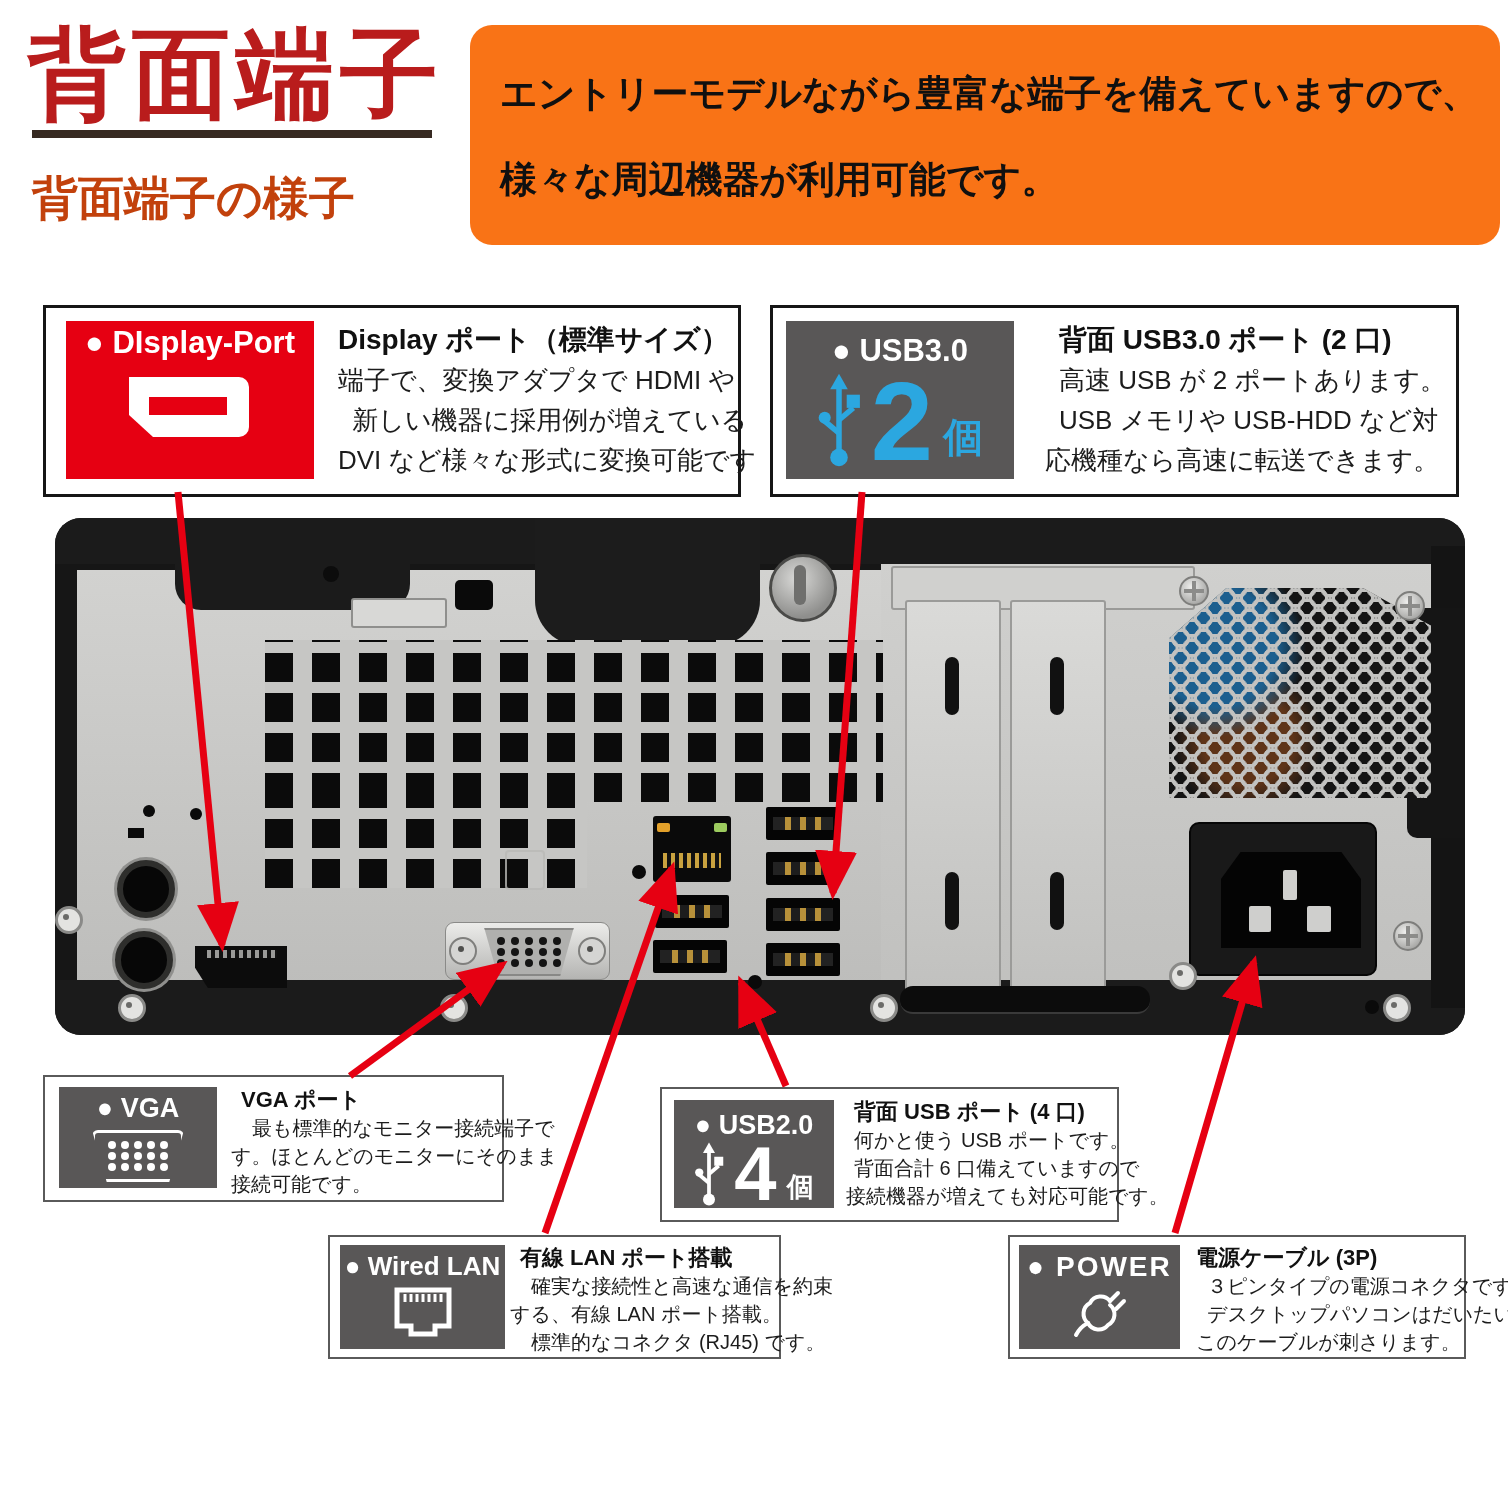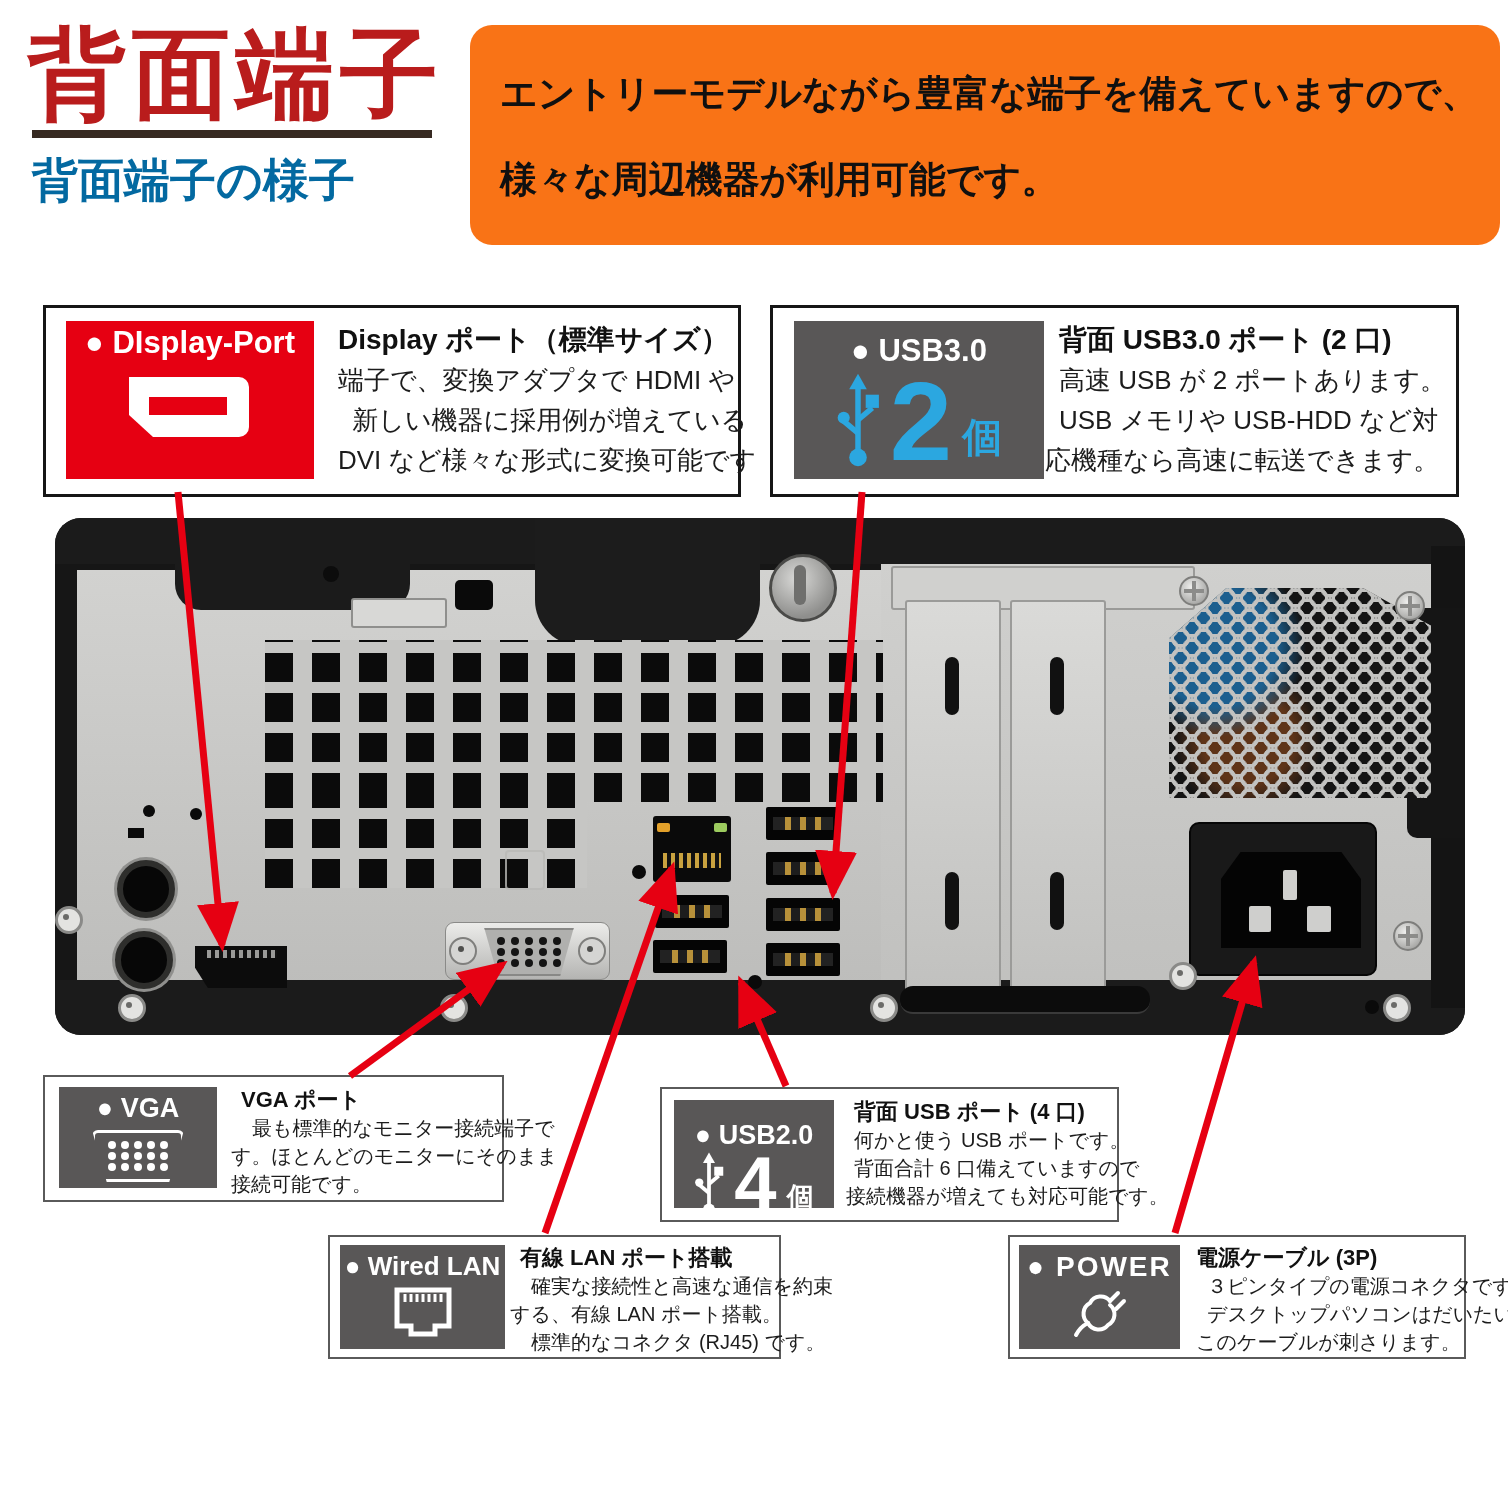--- a/index.html
+++ b/index.html
@@ -3,21 +3,21 @@
 <meta charset="utf-8">
 <style>
   html,body{margin:0;padding:0;background:#fff;}
   .canvas{position:relative;width:1508px;height:1508px;background:#ffffff;overflow:hidden;
           font-family:"Liberation Sans","DejaVu Sans",sans-serif;color:#1a1a1a;}
   .abs{position:absolute;}
 
   
   .page-title{left:28px;top:10px;font-size:98px;font-weight:900;letter-spacing:6px;color:#b91c1c;}
   .title-underline{left:32px;top:130px;width:400px;height:8px;background:#372a22;}
-  .page-subtitle{left:32px;top:150px;font-size:46px;font-weight:600;color:#0369a1;}
+  .page-subtitle{left:32px;top:168px;font-size:46px;font-weight:600;color:#c2410c;}
   .intro-box{left:470px;top:25px;width:1030px;height:220px;background:#f97316;border-radius:22px;}
   .intro-line{position:absolute;left:30px;font-size:37px;font-weight:600;color:#101010;white-space:nowrap;}
   .intro-line.l1{top:44px;}
   .intro-line.l2{top:130px;}
 
   
   .callout{position:absolute;background:#fff;z-index:10;}
   .callout.big{border:3px solid #161616;}
   .callout.small{border:2px solid #5a5a5a;}
   .chip{position:absolute;color:#fff;}
@@ -143,21 +143,21 @@
     </div>
     <div class="ct" style="left:292px;top:12px;">
       <div class="ct-title">Display ポート（標準サイズ）</div>
       <div class="ct-line">端子で、変換アダプタで HDMI や</div>
       <div class="ct-line ind">新しい機器に採用例が増えている</div>
       <div class="ct-line">DVI など様々な形式に変換可能です</div>
     </div>
   </div>
 
   <div class="callout big" style="left:770px;top:305px;width:683px;height:186px;">
-    <div class="chip chip-gray" style="left:21px;top:13px;width:250px;height:158px;">
+    <div class="chip chip-gray" style="left:13px;top:13px;width:228px;height:158px;">
       <div class="chip-label" style="font-size:31px;margin-top:12px;"><span>●</span> <span>USB3.0</span></div>
       <div class="countrow" style="margin-top:2px;">
         <svg width="44" height="98" viewBox="0 0 40 88">
           <g stroke="#2ba7e0" stroke-width="5" fill="none">
             <line x1="20" y1="76" x2="20" y2="14"></line>
             <path d="M20 56 L7 45"></path>
             <path d="M20 44 L33 33"></path>
           </g>
           <circle cx="20" cy="78" r="8" fill="#2ba7e0"></circle>
           <polygon points="20,2 12,16 28,16" fill="#2ba7e0"></polygon>
@@ -321,21 +321,21 @@
     <div class="ct" style="left:196px;top:8px;">
       <div class="ct-title">VGA ポート</div>
       <div class="ct-line ind">最も標準的なモニター接続端子で</div>
       <div class="ct-line" style="margin-left:-10px;">す。ほとんどのモニターにそのまま</div>
       <div class="ct-line" style="margin-left:-10px;">接続可能です。</div>
     </div>
   </div>
 
   <div class="callout small" style="left:660px;top:1087px;width:455px;height:131px;">
     <div class="chip chip-gray" style="left:12px;top:11px;width:160px;height:108px;">
-      <div class="chip-label" style="font-size:27px;margin-top:20px;"><span>●</span> <span>USB2.0</span></div>
+      <div class="chip-label" style="font-size:27px;margin-top:10px;"><span>●</span> <span>USB2.0</span></div>
       <div class="countrow">
         <svg width="30" height="66" viewBox="0 0 40 88">
           <g stroke="#ffffff" stroke-width="5" fill="none">
             <line x1="20" y1="76" x2="20" y2="14"></line>
             <path d="M20 56 L7 45"></path>
             <path d="M20 44 L33 33"></path>
           </g>
           <circle cx="20" cy="78" r="8" fill="#ffffff"></circle>
           <polygon points="20,2 12,16 28,16" fill="#ffffff"></polygon>
           <circle cx="7" cy="42" r="5.5" fill="#ffffff"></circle>

